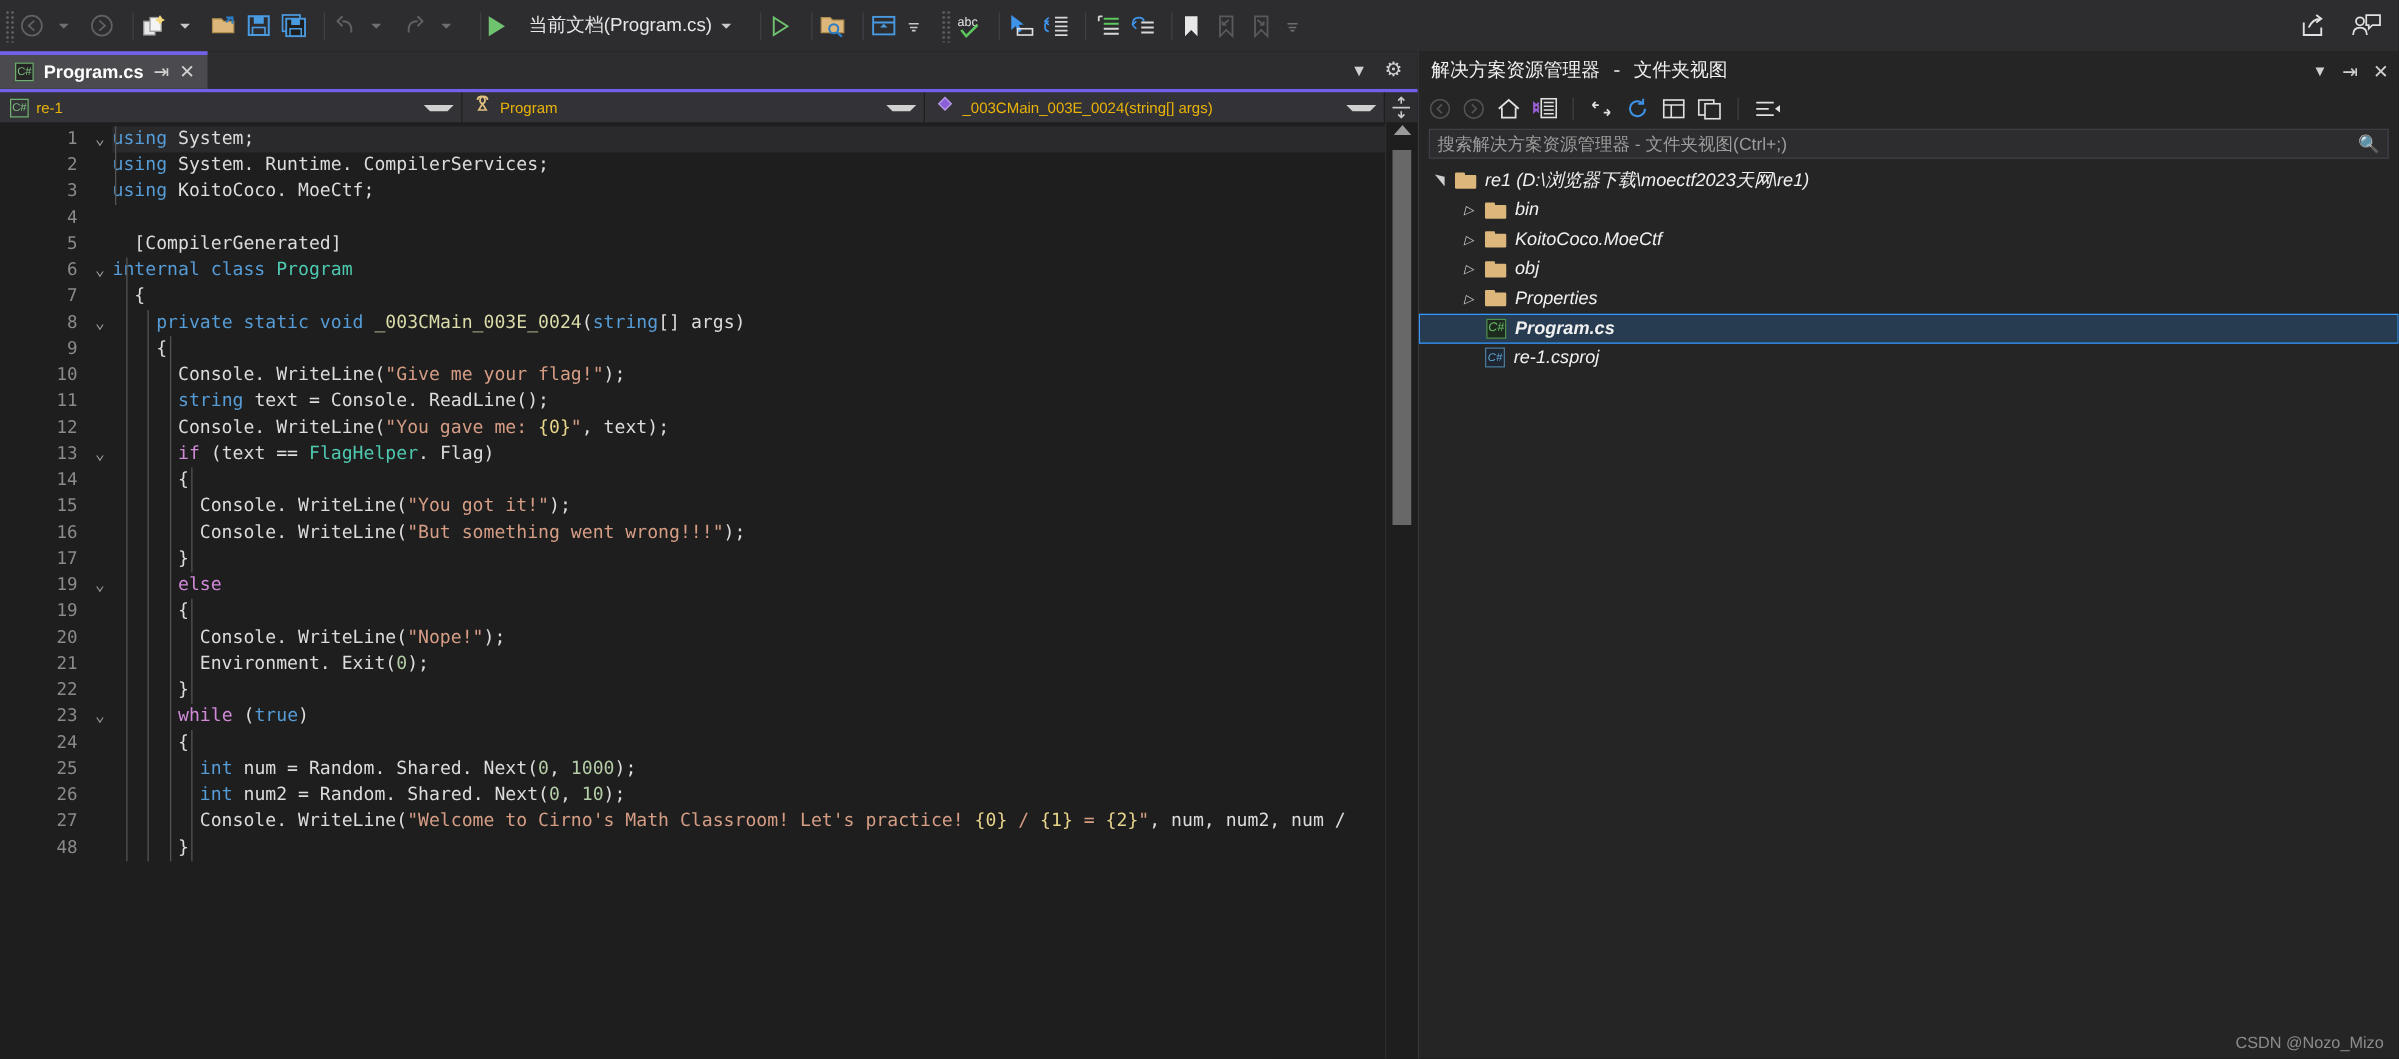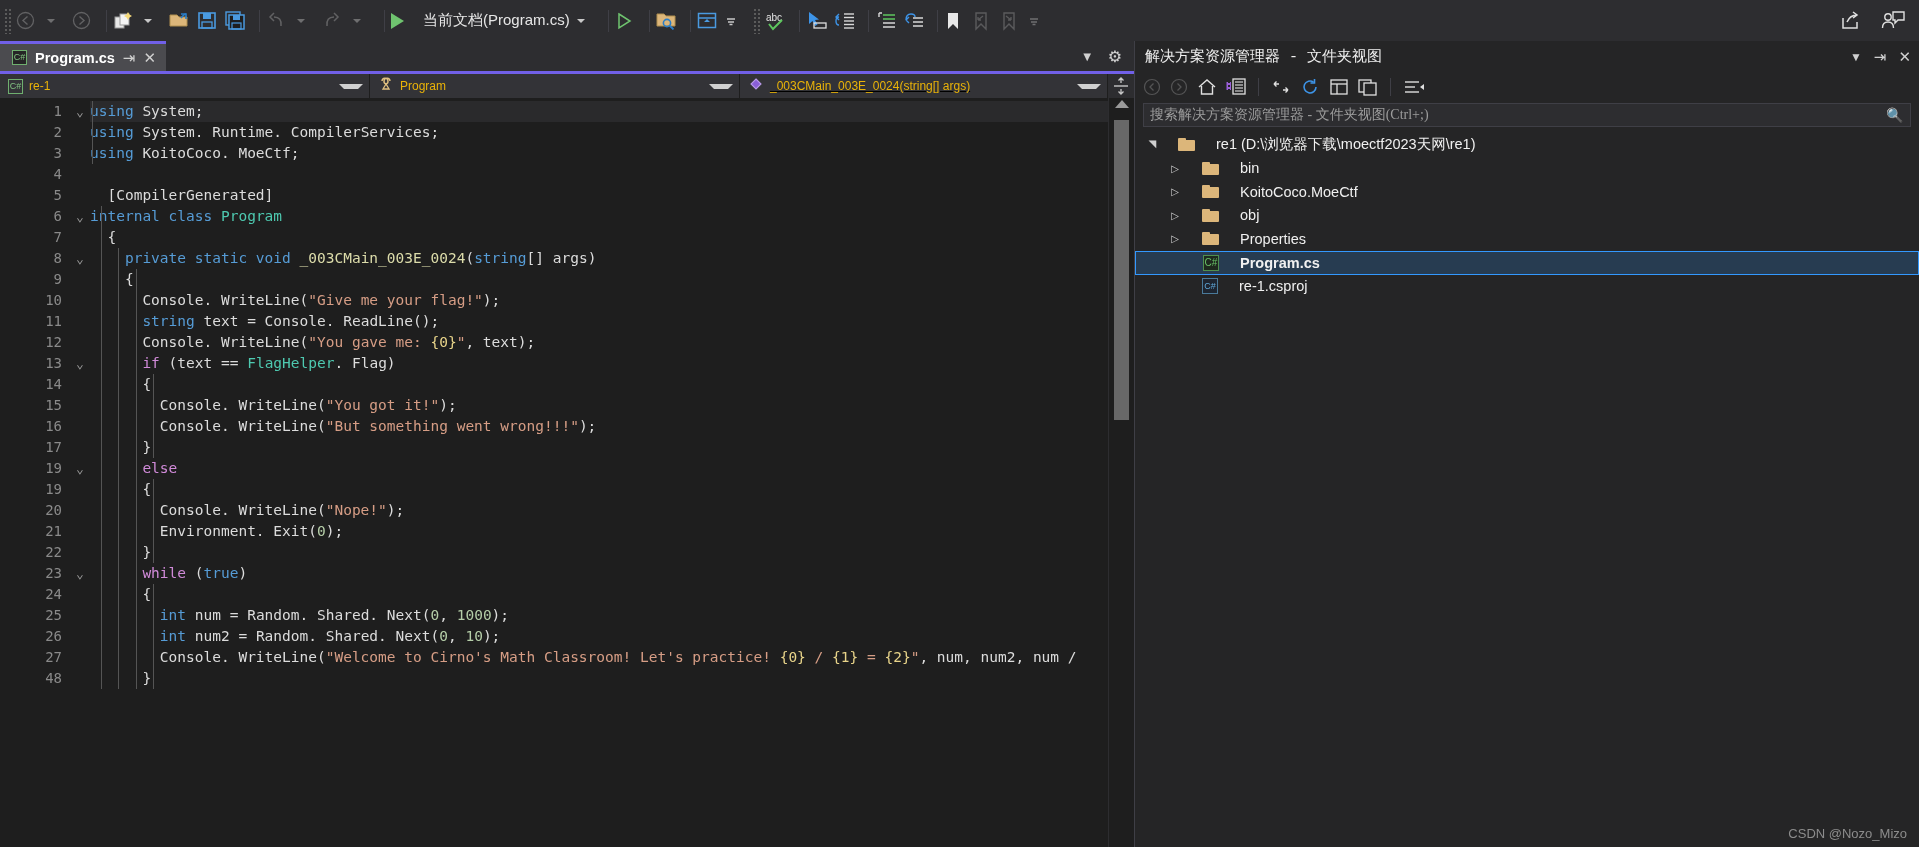--- a/index.html
+++ b/index.html
@@ -88,21 +88,21 @@
   }
   .navbox .nlabel { color: #eab308; font-size: 12px; white-space: nowrap; }
   .navbox .ncaret {
     margin-left: auto; padding-left: 14px;
     width: 0; height: 0;
     border-left: 5px solid transparent; border-right: 5px solid transparent;
     border-top: 5px solid #d0d0d0;
   }
   #nav1 { width: 370px; }
   #nav2 { width: 370px; }
-  #nav3 { flex: 1; text-decoration: underline; }
+  #nav3 { flex: 1; }
   #navsplit {
     width: 26px; display: flex; align-items: center; justify-content: center;
     background: #2d2d30; color: #c8c8c8;
   }
   
   #code-area {
     flex: 1; display: flex; position: relative; overflow: hidden;
     background: #1e1e1e;
   }
   #gutter {
@@ -169,27 +169,27 @@
   .sbtn { color: #d0d0d0; display: flex; align-items: center; }
   .sbtn.dis { opacity: .4; }
   .ssep { width: 1px; height: 18px; background: #3f3f46; margin: 0 3px; }
   #sol-search {
     margin: 1px 8px 4px 8px; height: 24px;
     background: #2d2d30; border: 1px solid #3f3f46;
     display: flex; align-items: center; padding: 0 6px;
   }
   #sol-search input {
     flex: 1; background: transparent; border: none; outline: none;
-    color: #c6c6c6; font-size: 14px; font-family: Liberation Serif, serif;
+    color: #c6c6c6; font-size: 14px; font-family: Liberation Sans, sans-serif;
   }
   #sol-search input::placeholder { color: #9c9c9c; }
   #sol-tree { flex: 1; padding-top: 2px; overflow: hidden; }
   .trow {
-    height: 23.5px; display: flex; align-items: center; gap: 21px;
-    font-size: 14.5px; color: #f0f0f0; padding-right: 6px;
+    height: 23.5px; display: flex; align-items: center; gap: 7px;
+    font-size: 14.5px; color: #f0f0f0; padding-right: 6px; font-style: italic;
   }
   .trow.sel { background: #3399ff33; border: 1px solid #3399ff; height: 24px; }
   .trow .tw { color: #cfcfcf; font-size: 10px; width: 12px; text-align: center; }
   .folder {
     width: 17px; height: 13px; position: relative; flex-shrink: 0;
   }
   .folder::before {
     content: ''; position: absolute; left: 0; top: 2px;
     width: 17px; height: 11px; background: #dcb67a; border-radius: 1px;
   }

